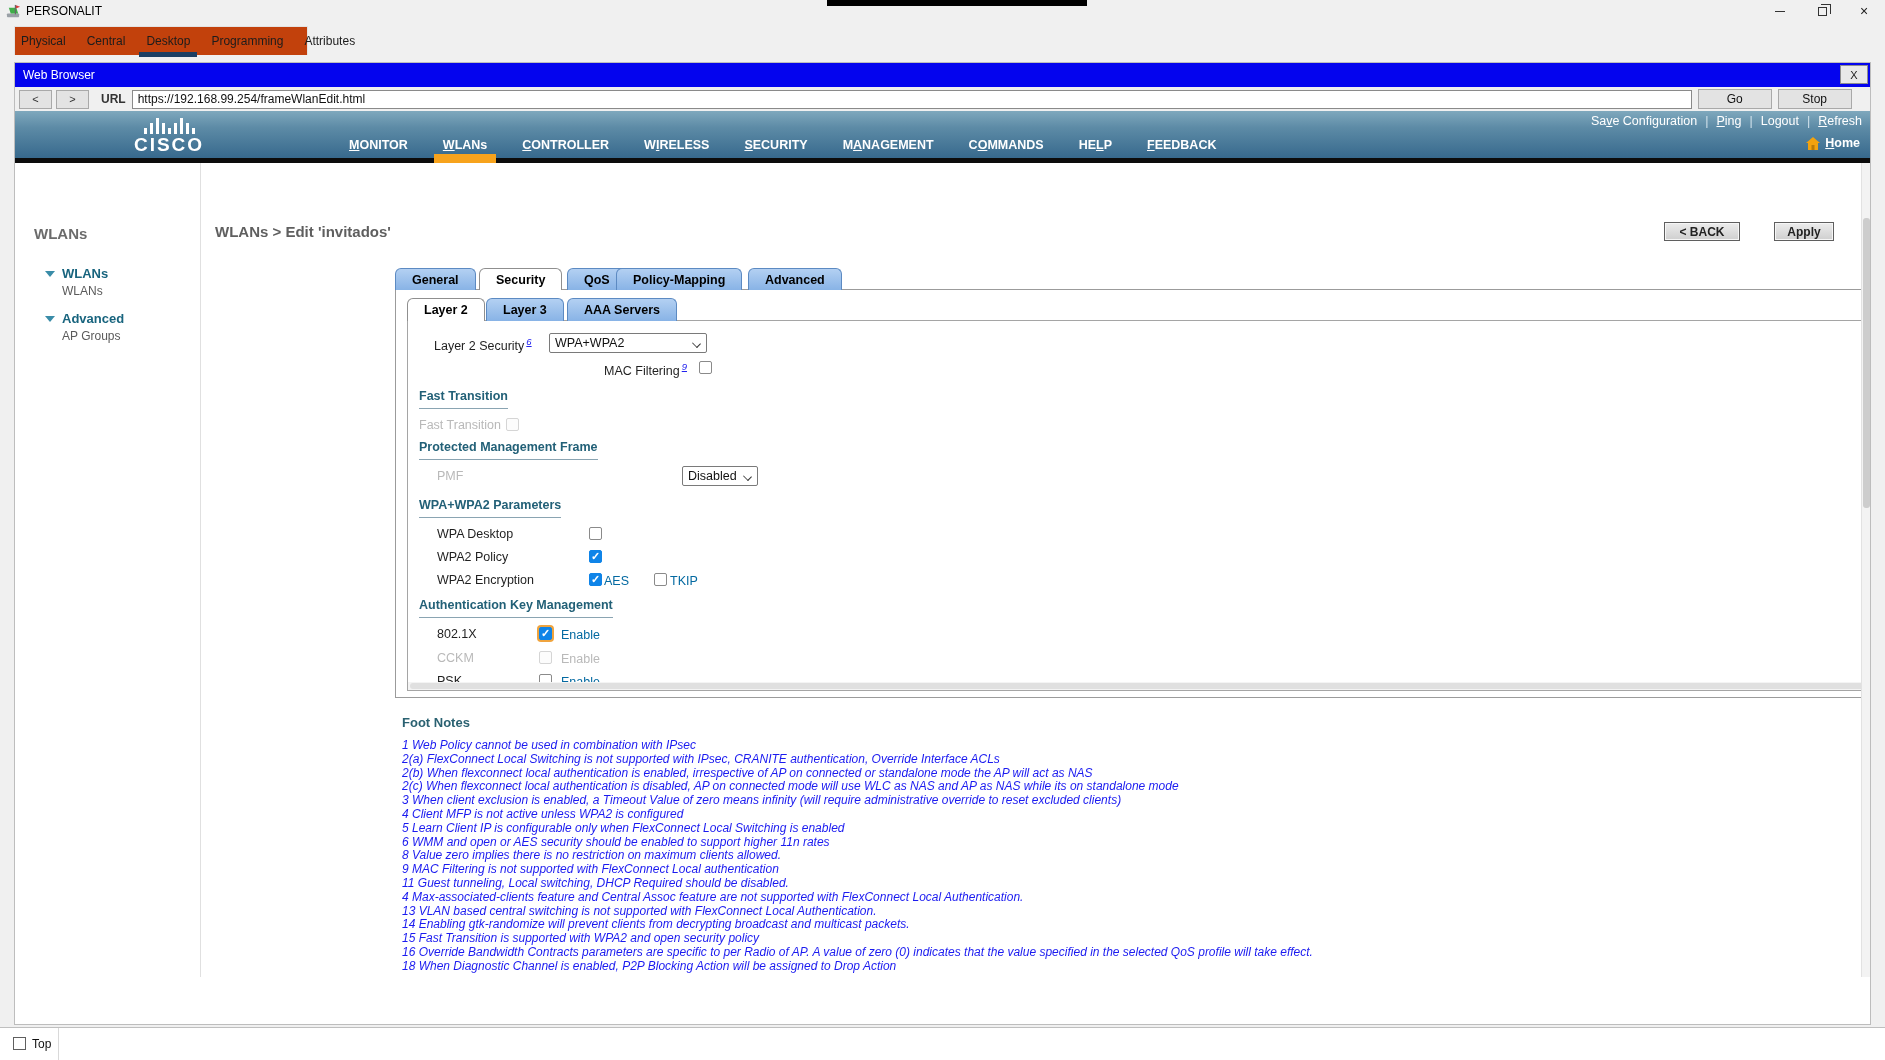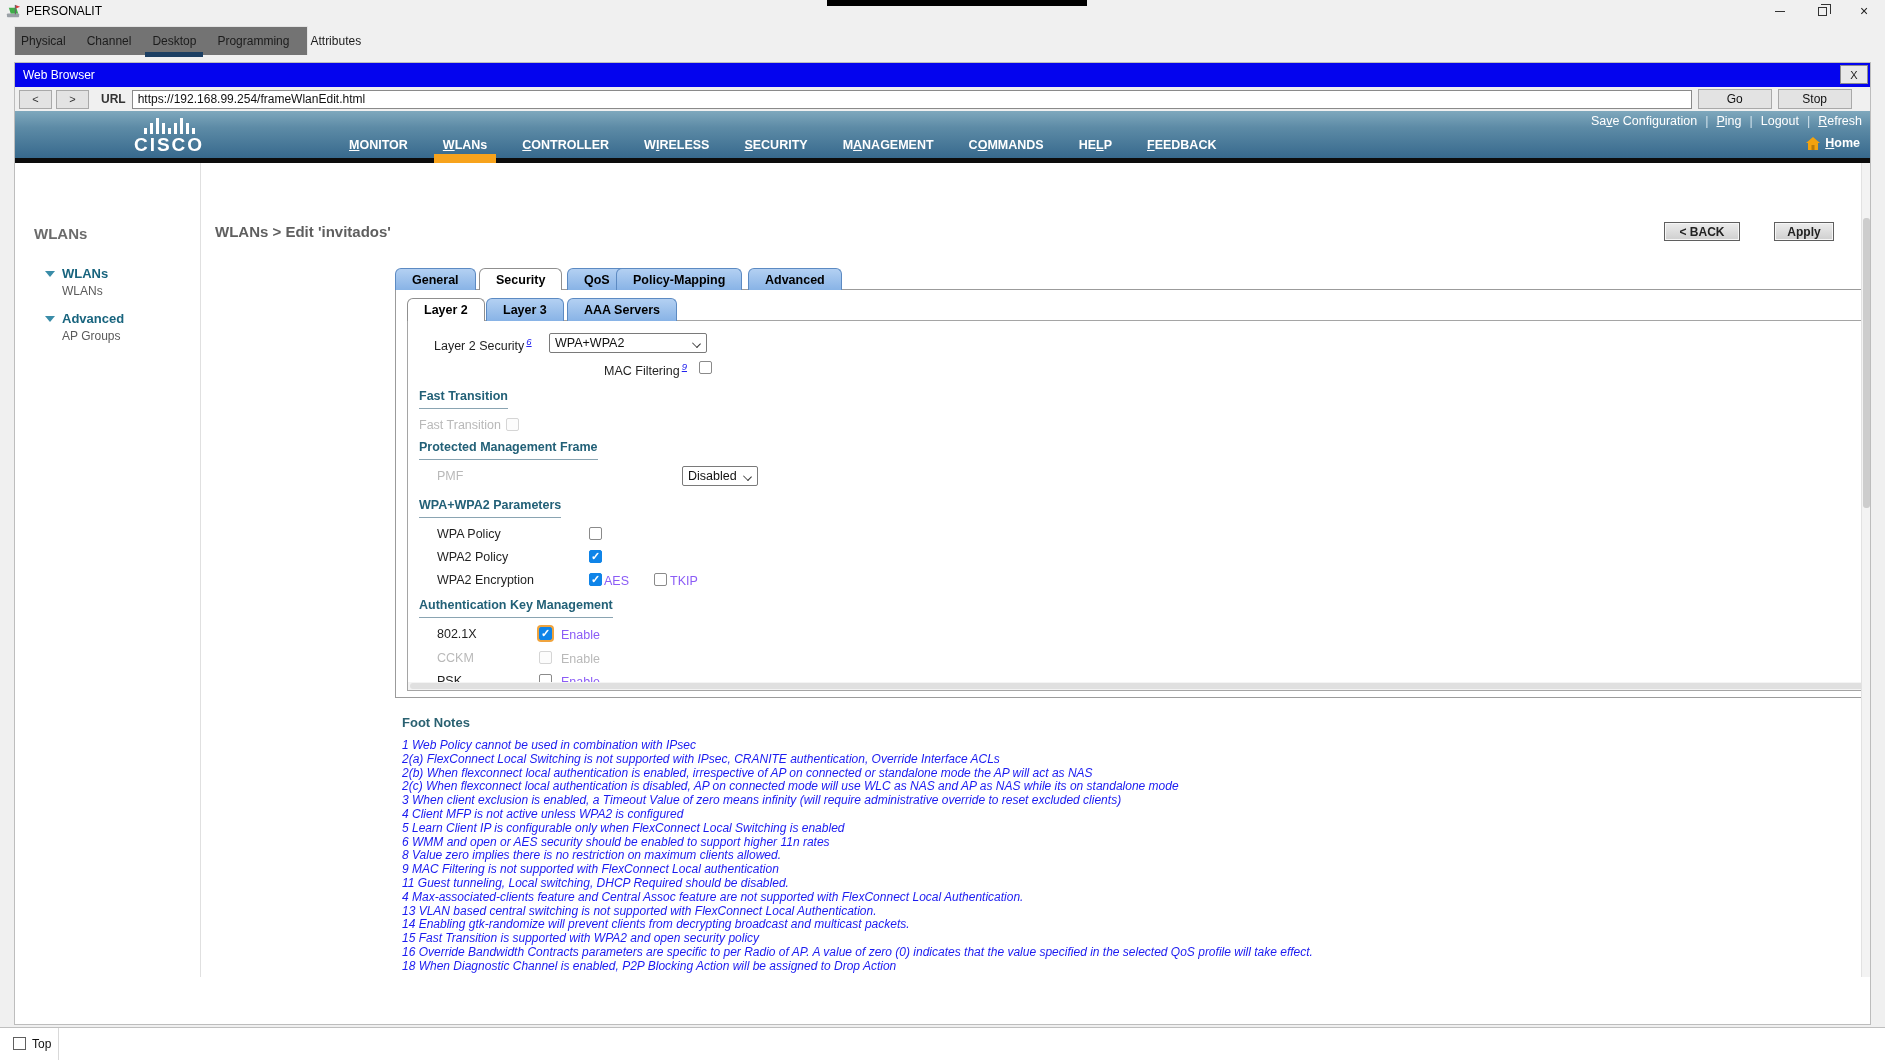--- a/index.html
+++ b/index.html
@@ -13,21 +13,21 @@
   .title-text { font-size:12px; color:#000; }
   .top-strip { position:absolute; left:827px; top:0; width:260px; height:6px; background:#000; }
   .winbtns { position:absolute; right:0; top:0; height:22px; display:flex; }
   .winbtn { width:42px; height:22px; display:flex; align-items:center; justify-content:center; color:#222; font-size:12px; cursor:default; }
   .ico-min { width:10px; height:1px; background:#333; display:inline-block; }
   .ico-restore { position:relative; width:9px; height:9px; border:1px solid #333; background:#f0f0f0; }
   .ico-restore::before { content:''; position:absolute; left:2px; top:-4px; width:9px; height:9px; border:1px solid #333; border-bottom:none; border-left:none; }
   .ico-close { font-size:14px; line-height:10px; }
 
   .pt-tabbar { position:absolute; left:0; top:22px; width:100%; height:33px; background:#f0f0f0; }
-  .pt-tabstrip { position:absolute; left:14px; top:4px; width:294px; height:29px; background:#737373; border:1px solid #e3e3e3; border-bottom:none; display:flex; align-items:center; gap:21px; padding-left:6px; }
+  .pt-tabstrip { position:absolute; left:14px; top:4px; width:294px; height:29px; background:#c2410c; border:1px solid #e3e3e3; border-bottom:none; display:flex; align-items:center; gap:21px; padding-left:6px; }
   .pt-tab { font-size:12px; color:#1c1c1c; position:relative; white-space:nowrap; cursor:default; }
   .pt-tab.active::after { content:''; position:absolute; left:-7px; right:-7px; bottom:-9px; height:5px; background:#1c3f63; }
 
   
   .browser { position:absolute; left:14px; top:62px; width:1857px; height:963px; border:1px solid #bdbdbd; background:#fff; }
   .b-titlebar { position:absolute; left:0; top:0; width:100%; height:24px; background:#0404ee; display:flex; align-items:center; }
   .b-title { color:#fff; font-size:12px; padding-left:8px; }
   .b-close { position:absolute; right:2px; top:2px; width:28px; height:19px; background:#e9e9e9; border:1px solid #8e8e8e; font-size:11px; display:flex; align-items:center; justify-content:center; color:#222; }
   .b-toolbar { position:absolute; left:0; top:24px; width:100%; height:24px; background:#f0f0f0; display:flex; align-items:center; }
   .nav-btn { width:33px; height:19px; margin-left:4px; background:#e3e3e3; border:1px solid #a9a9a9; font-size:11px; display:flex; align-items:center; justify-content:center; color:#333; }
@@ -86,21 +86,21 @@
   .sec-hdr { display:inline-block; margin:4px 0 6px 11px; padding-bottom:5px; border-bottom:1px solid #8aa4b2; font-size:12.5px; font-weight:bold; color:#226077; }
 
   .select { position:absolute; height:20px; background:#fff; border:1px solid #7a7a7a; border-radius:2px; font-size:12.5px; display:flex; align-items:center; padding:0 20px 0 5px; cursor:pointer; }
   .chev { position:absolute; right:6px; top:6px; width:7px; height:7px; border-right:1.6px solid #333; border-bottom:1.6px solid #333; transform:rotate(45deg) scale(1,0.8); }
 
   .cb { position:absolute; width:13px; height:13px; border:1px solid #8a8a8a; background:#fff; border-radius:2px; top:3px; cursor:pointer; }
   .cb.checked { background:#0f84e8; border-color:#0f84e8; }
   .cb.checked::after { content:'✓'; position:absolute; left:1px; top:-1px; color:#fff; font-size:11px; font-weight:bold; }
   .cb.disabled { border-color:#d5d5d5; background:#fcfcfc; cursor:default; }
   .cb.focus { box-shadow:0 0 0 2px #f0a43e; border-radius:2px; }
-  .cb-text { position:absolute; top:4px; font-size:12.5px; color:#8b5cf6; }
+  .cb-text { position:absolute; top:4px; font-size:12.5px; color:#0369a1; }
   .hscroll { position:absolute; left:0; right:17px; bottom:0; height:8px; background:#f4f4f4; }
   .hthumb { position:absolute; left:2px; top:1px; width:96%; height:6px; background:#e0e0e0; border-radius:3px; }
   .page-vscroll { position:absolute; right:0; top:52px; bottom:0; width:9px; background:#f3f3f3; border-left:1px solid #e2e2e2; }
   .page-vthumb { position:absolute; left:1px; top:55px; width:7px; height:290px; background:#cdcdcd; border-radius:3px; cursor:pointer; }
 
   
   .footnotes { position:absolute; left:200px; top:552px; width:1480px; }
   .fn-heading { font-size:13px; font-weight:bold; color:#2a6171; margin-bottom:9px; }
   .fn-line { font-size:12px; font-style:italic; color:#1b1bf0; line-height:13.8px; white-space:nowrap; }
 
@@ -131,21 +131,21 @@
       </div>
     <div class="winbtn">
         <span class="ico-close">×</span>
       </div>
   </div>
 </div>
 
 <div class="pt-tabbar">
   <div class="pt-tabstrip">
       <div class="pt-tab">Physical</div>
-      <div class="pt-tab">Channel</div>
+      <div class="pt-tab">Central</div>
       <div class="pt-tab active">Desktop</div>
       <div class="pt-tab">Programming</div>
       <div class="pt-tab">Attributes</div>
     </div>
 </div>
 
 <div class="browser">
   <div class="b-titlebar">
     <span class="b-title">Web Browser</span>
     <div class="b-close">X</div>
@@ -273,21 +273,21 @@
               <span class="select" style="left:274px; top:0; width:76px">
                   <span>Disabled</span>
                   <span class="chev"></span>
                 </span>
             </div>
           </div>
 
           <div>
             <span class="sec-hdr">WPA+WPA2 Parameters</span>
             <div class="frow" style="height:23px">
-              <span class="flabel">WPA Policy</span>
+              <span class="flabel">WPA Desktop</span>
               <span class="cb" style="left:181px"></span>
             </div>
             <div class="frow" style="height:23px">
               <span class="flabel">WPA2 Policy</span>
               <span class="cb checked" style="left:181px"></span>
             </div>
             <div class="frow" style="height:24px">
               <span class="flabel">WPA2 Encryption</span>
               <span class="cb checked" style="left:181px"></span>
               <span class="cb-text" style="left:196px">AES</span>

